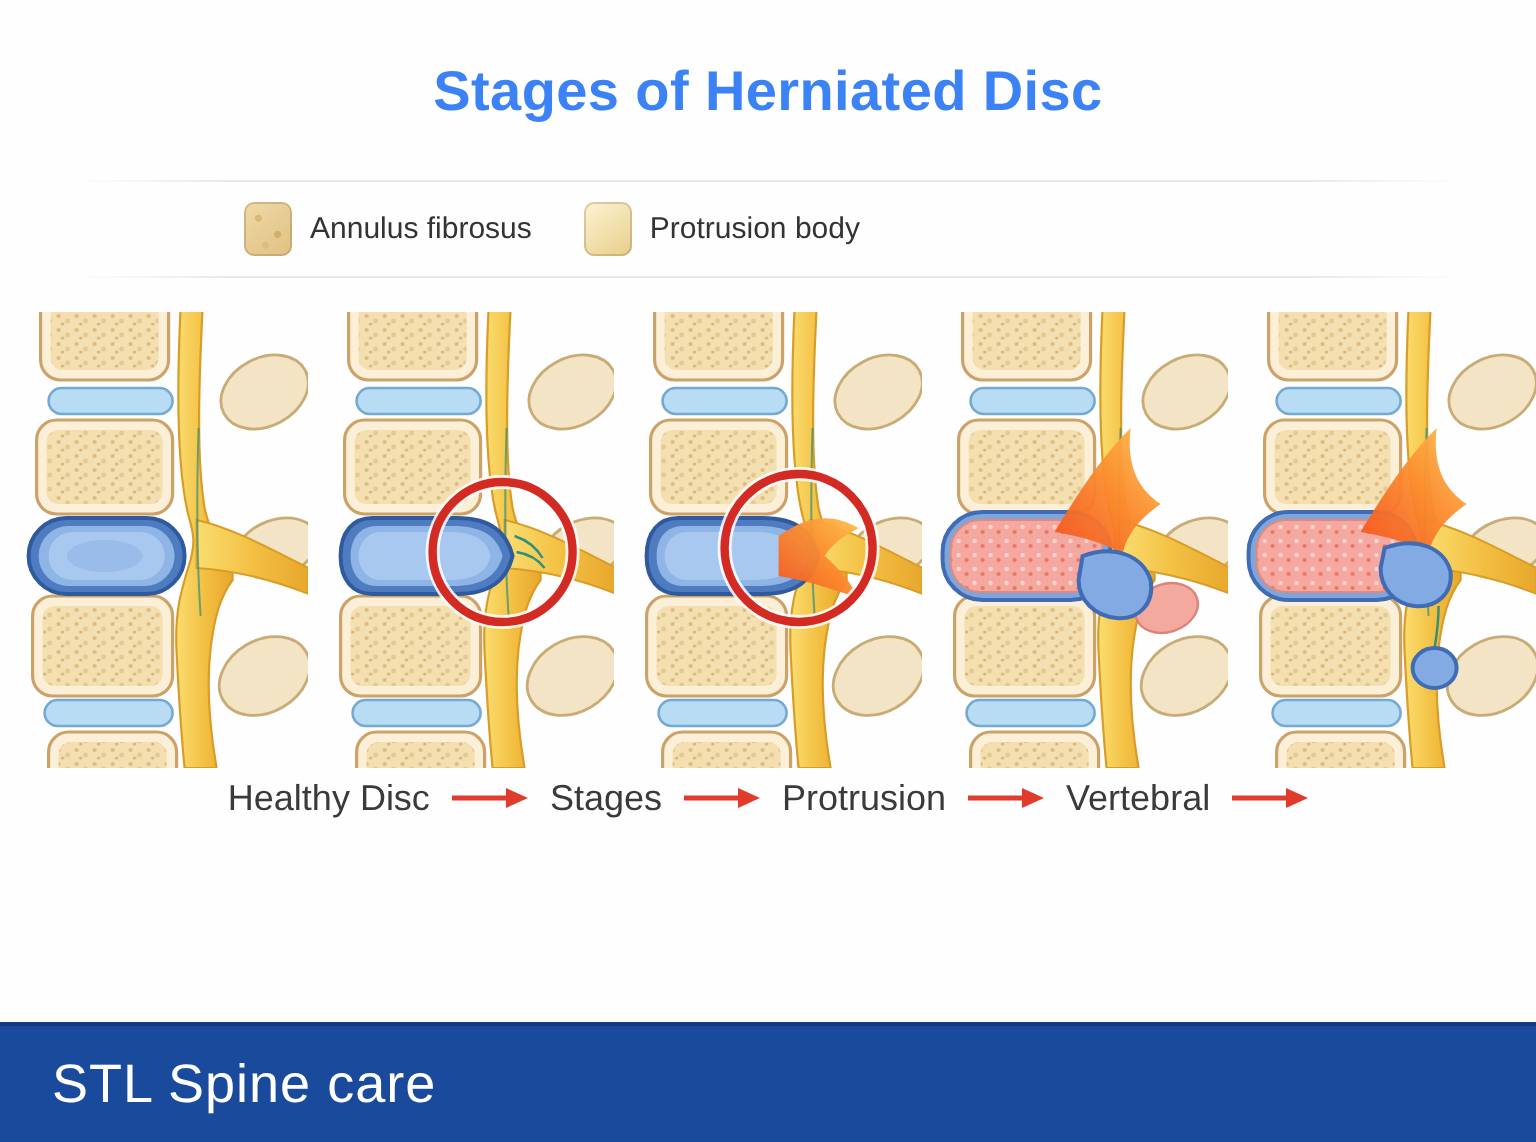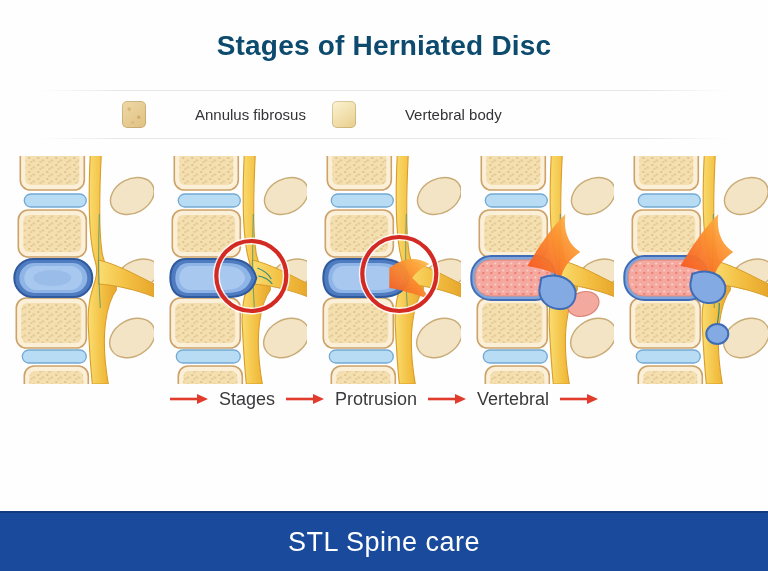--- a/index.html
+++ b/index.html
@@ -17,50 +17,50 @@
   .legend-item{display:flex;align-items:center;gap:9px;}
   .swatch{width:24px;height:27px;border-radius:5px;box-shadow:inset 0 0 0 1px rgba(120,90,40,.25);}
   .sw-0{background:
         radial-gradient(circle at 30% 30%,#d9b876 1.5px,transparent 2px),
         radial-gradient(circle at 70% 60%,#d4af6b 1.5px,transparent 2px),
         radial-gradient(circle at 45% 80%,#dcbd80 1.5px,transparent 2px),
         linear-gradient(140deg,#eed9a5,#e0c184);}
   .sw-1{background:linear-gradient(145deg,#c9ddf7 5%,#8fb3e8 55%,#6b96d6);
         box-shadow:inset 0 0 0 1px rgba(50,90,160,.45);}
   .sw-2{background:linear-gradient(145deg,#faf0cd 10%,#f0dda8 60%,#e8cd8a);}
-  .legend-label{font-size:15px;color:#333336;margin-left:40px;}
+  .legend-label{font-size:15px;color:#333336;}
 
   .panels{position:absolute;top:156px;left:0;width:768px;height:228px;display:flex;}
   .panel{width:153.6px;height:228px;}
   .panel svg{display:block;width:100%;height:100%;}
 
   .stage-row{position:absolute;top:385px;left:0;right:0;height:28px;
              display:flex;align-items:center;justify-content:center;gap:11px;}
   .stage-label{font-size:18px;font-weight:500;color:#3a3a3d;white-space:nowrap;}
   .arrow svg{display:block;}
 
   .footer{position:absolute;left:0;right:0;bottom:0;height:58px;background:#1a4a9c;
-          border-top:2px solid #123a80;display:flex;align-items:center;justify-content:center;}
+          border-top:2px solid #123a80;display:flex;align-items:center;padding-left:26px;}
   .footer-text{color:#ffffff;font-size:27px;font-weight:500;letter-spacing:.5px;}
 </style>
 </head>
 <body>
 
 <div class="page">
 
-  <div class="title" style="color: #0c4a6e;">Stages of Herniated Disc</div>
+  <div class="title" style="color: #3b82f6;">Stages of Herniated Disc</div>
 
   <div class="legend">
     <div class="legend-item">
       <span class="swatch sw-0"></span>
       <span class="legend-label">Annulus fibrosus</span>
     </div>
     <div class="legend-item">
       <span class="swatch sw-2"></span>
-      <span class="legend-label">Vertebral body</span>
+      <span class="legend-label">Protrusion body</span>
     </div>
   </div>
 
   <div class="panels">
     <div class="panel">
         <svg viewBox="0 0 153 228" xmlns="http://www.w3.org/2000/svg">
           <defs>
     <pattern id="bp0" width="9" height="7" patternUnits="userSpaceOnUse">
       <rect width="9" height="7" fill="#f3dfb0"></rect>
       <circle cx="2" cy="2" r="1" fill="#dcba7e"></circle>
@@ -315,20 +315,21 @@
           <path d="M 66,110 C 78,90 90,72 104,58 C 102,76 107,88 119,96 C 109,103 102,111 100,121
       C 90,115 78,112 66,110 Z" fill="url(#og4)" opacity="0.95"></path>
           <path d="M 78,118 C 94,112 108,118 111,130 C 112,141 104,148 93,147 C 83,146 76,138 76,128 Z" fill="#83aae2" stroke="#3f6cb5" stroke-width="2"></path>
          <path d="M 105,147 C 105,156 104,162 103,168" stroke="#2e8f7f" stroke-width="1.2" fill="none"></path>
          <ellipse cx="103" cy="178" rx="11" ry="10" fill="#83aae2" stroke="#3f6cb5" stroke-width="2"></ellipse>
         </svg>
       </div>
   </div>
 
   <div class="stage-row">
+    <span class="stage-label">Healthy Disc</span>
     <span class="arrow">
         <svg width="38" height="12" viewBox="0 0 38 12">
     <line x1="0" y1="6" x2="28" y2="6" stroke="#e13b2c" stroke-width="2.6"></line>
     <path d="M27,1 L38,6 L27,11 Z" fill="#e13b2c"></path>
         </svg>
       </span>
     <span class="stage-label">Stages</span>
     <span class="arrow">
         <svg width="38" height="12" viewBox="0 0 38 12">
     <line x1="0" y1="6" x2="28" y2="6" stroke="#e13b2c" stroke-width="2.6"></line>

